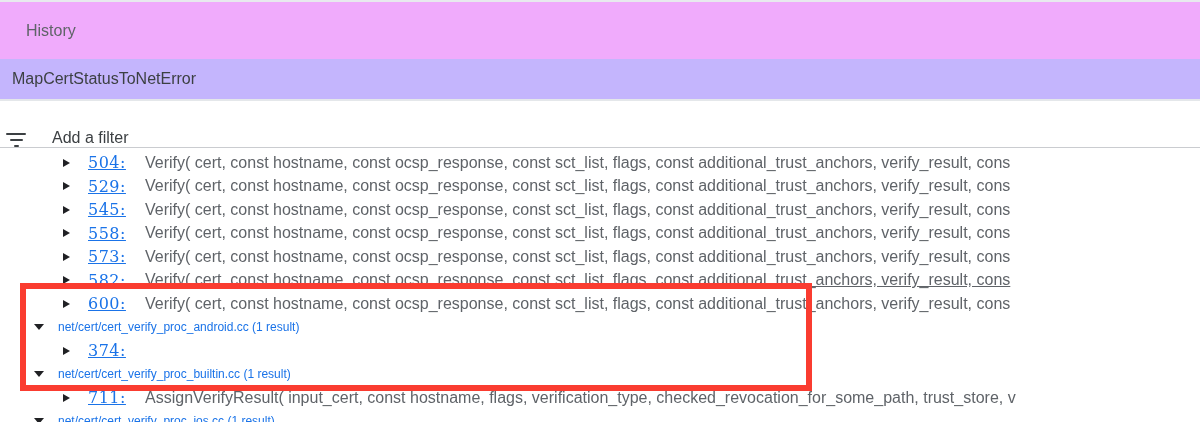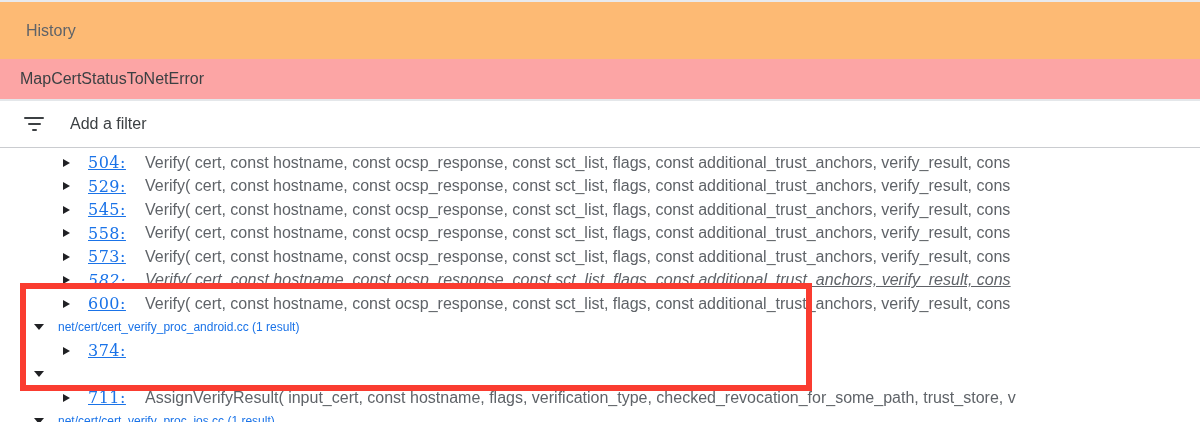--- a/index.html
+++ b/index.html
@@ -2,54 +2,54 @@
 <html><head>
 <meta charset="utf-8">
 <style>
   html,body{margin:0;padding:0;background:#fff;}
   .app{
     position:relative;width:1200px;height:422px;overflow:hidden;background:#ffffff;
     font-family:"Liberation Sans",sans-serif;-webkit-font-smoothing:antialiased;
   }
   .top-strip{height:2px;background:#e8eaee;}
   
-  .tabbar{height:57px;background:#fdba74;display:flex;align-items:center;padding-left:20px;}
+  .tabbar{height:57px;background:#f0abfc;display:flex;align-items:center;padding-left:20px;}
   .tab{position:relative;height:57px;display:flex;align-items:center;padding:0 6px;
        font-size:16px;font-weight:500;cursor:pointer;}
   .tab-history{color:#5f6368;margin-right:42px;}
   .tab-references{color:#1967d2;}
   .tab-indicator{position:absolute;left:0;right:0;bottom:0;height:4px;background:#1967d2;
        border-radius:4px 4px 0 0;}
   
-  .symbol-row{height:40px;background:#fca5a5;border-bottom:2px solid #e4e7ea;
-       display:flex;align-items:center;padding-left:20px;}
+  .symbol-row{height:40px;background:#c4b5fd;border-bottom:2px solid #e4e7ea;
+       display:flex;align-items:center;padding-left:12px;}
   .symbol-text{font-size:16px;color:#3c4043;}
   
   .filter-row{height:46px;background:#ffffff;border-bottom:1px solid #caccd0;
-       display:flex;align-items:center;padding-left:23px;}
+       display:flex;align-items:flex-end;padding-left:5px;}
   .filter-icon{width:22px;display:flex;flex-direction:column;align-items:center;margin-right:25px;}
   .filter-icon .bar{height:2px;background:#3c4043;border-radius:1px;}
   .filter-icon .bar + .bar{margin-top:4px;}
   .bar-1{width:20px;} .bar-2{width:13px;} .bar-3{width:5px;}
   .filter-input{font-size:16px;color:#3c4043;cursor:text;}
   
   .results{padding-top:3px;}
   .row{height:23.5px;width:1200px;display:flex;align-items:center;
        white-space:nowrap;overflow:hidden;cursor:pointer;}
   .line-row{padding-left:63px;}
   .file-row{padding-left:34px;}
   .tri-r{width:0;height:0;border-left:7px solid #202124;border-top:4.5px solid transparent;
        border-bottom:4.5px solid transparent;margin-right:18px;flex-shrink:0;}
   .tri-d{width:0;height:0;border-top:6px solid #202124;border-left:5px solid transparent;
        border-right:5px solid transparent;margin-right:14px;flex-shrink:0;}
   .lnum{font-family:"DejaVu Serif",serif;font-size:16px;color:#1a73e8;
        letter-spacing:0.5px;min-width:57px;flex-shrink:0;text-decoration:underline;}
   .code{font-size:16px;color:#5f6368;}
   .file-link{font-size:12px;color:#1a73e8;}
-  .row.underlined .lnum,.row.underlined .code{text-decoration:underline;font-style:italic;}
+  .row.underlined .lnum,.row.underlined .code{text-decoration:underline;}
   
   .annotation{position:absolute;box-sizing:border-box;border:6px solid #fa3c30;
        pointer-events:none;z-index:5;}
 </style>
 </head>
 <body>
 
 <div class="app">
   <div class="top-strip"></div>
 
@@ -111,20 +111,21 @@
       <div class="row file-row">
         <span class="tri-d"></span>
         <span class="file-link">net/cert/cert_verify_proc_android.cc (1 result)</span>
       </div>
       <div class="row line-row">
         <span class="tri-r"></span>
         <span class="lnum">374:</span>
       </div>
       <div class="row file-row">
         <span class="tri-d"></span>
+        <span class="file-link">net/cert/cert_verify_proc_builtin.cc (1 result)</span>
       </div>
       <div class="row line-row">
         <span class="tri-r"></span>
         <span class="lnum">711:</span>
         <span class="code">AssignVerifyResult( input_cert, const hostname, flags, verification_type, checked_revocation_for_some_path, trust_store, v</span>
       </div>
       <div class="row file-row">
         <span class="tri-d"></span>
         <span class="file-link">net/cert/cert_verify_proc_ios.cc (1 result)</span>
       </div>

